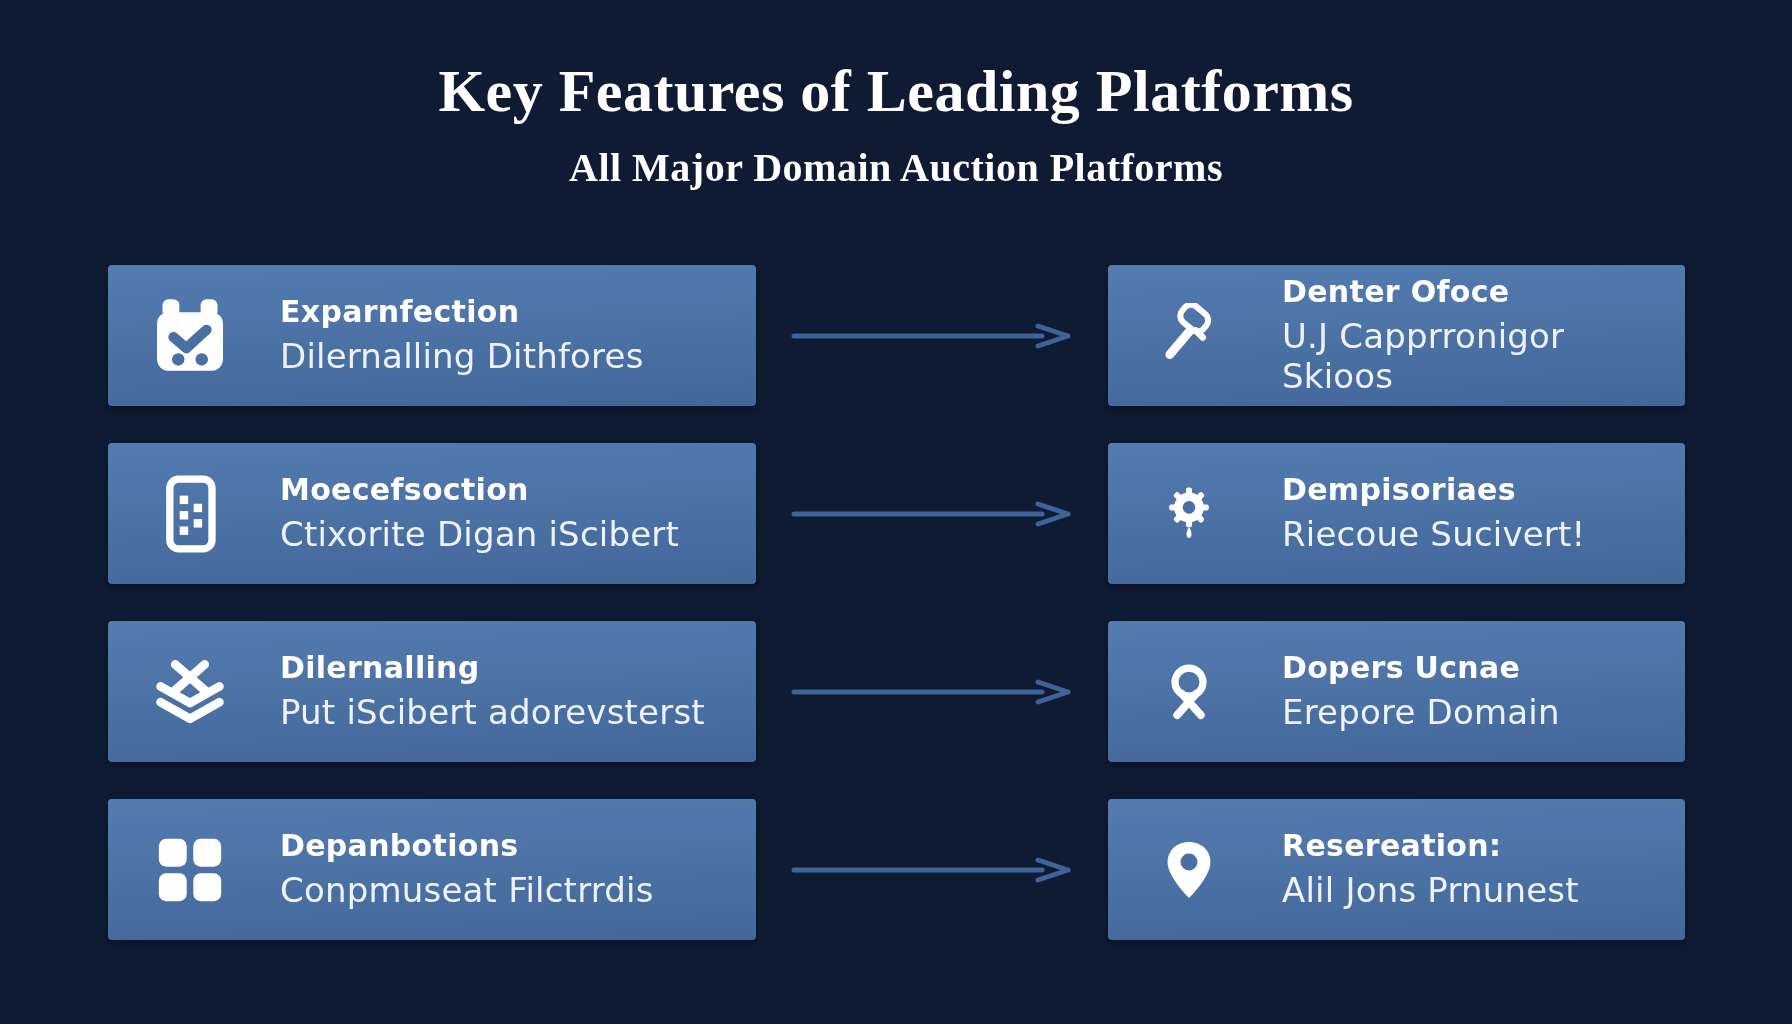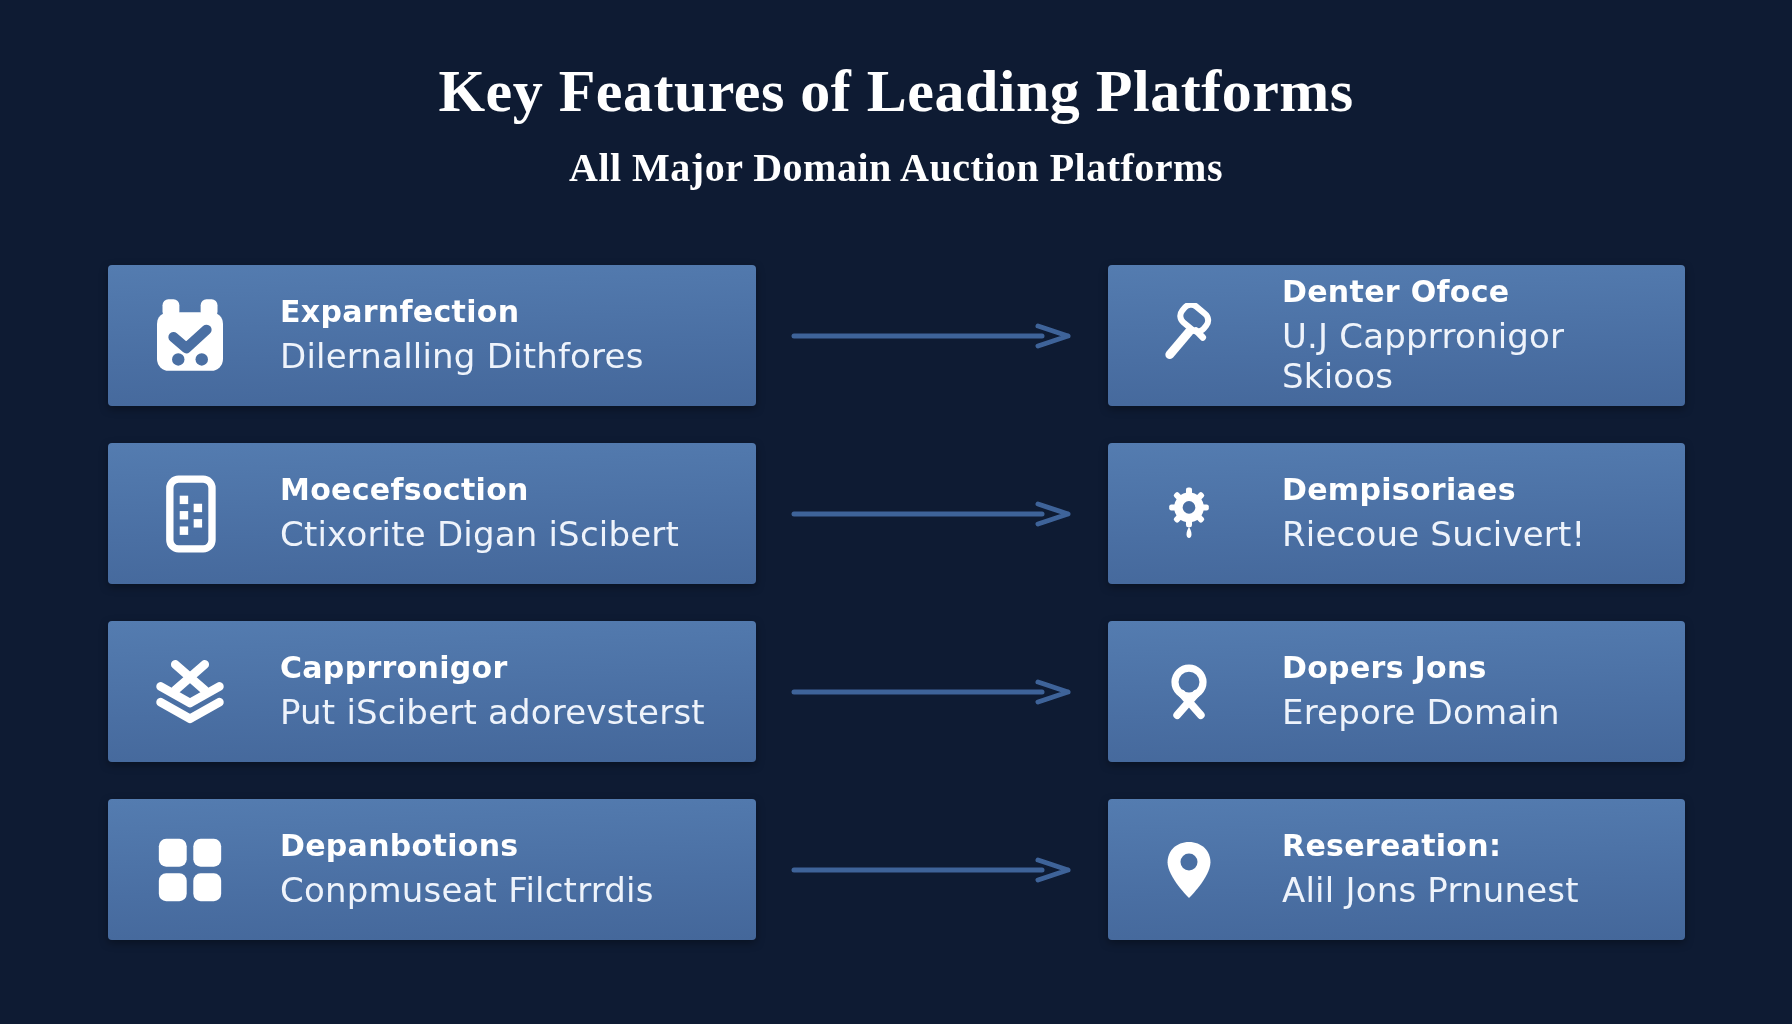--- a/index.html
+++ b/index.html
@@ -136,40 +136,40 @@
         <svg viewBox="0 0 24 24">
           <g stroke="#fff" stroke-width="2.4" fill="none" stroke-linecap="round" stroke-linejoin="round">
             <path d="M8 4.5 L16 11.5"></path>
             <path d="M16 4.5 L8 11.5"></path>
             <path d="M4 10.5 L12 15 L20 10.5"></path>
             <path d="M4 14.8 L12 19.3 L20 14.8"></path>
           </g>
         </svg>
       </span>
       <div class="txt">
-        <div class="card-title">Capprronigor</div>
+        <div class="card-title">Dilernalling</div>
         <div class="card-sub">Put iScibert adorevsterst</div>
       </div>
     </div>
     <div class="arrowcell">
       <svg class="arrow" viewBox="0 0 284 28">
         <line x1="4" y1="14" x2="252" y2="14"></line>
         <path d="M278 14 L248 4 M278 14 L248 24"></path>
       </svg>
     </div>
     <div class="card right" style="--card: #4a6fa3;">
       <span class="icon sm">
         <svg viewBox="0 0 24 24">
           <circle cx="12" cy="8.4" r="5.1" fill="none" stroke="#fff" stroke-width="2.6"></circle>
           <path d="M9.4 12.6 L16.3 20.4" stroke="#fff" stroke-width="2.8" stroke-linecap="round"></path>
           <path d="M14.6 12.6 L7.7 20.4" stroke="#fff" stroke-width="2.8" stroke-linecap="round"></path>
         </svg>
       </span>
       <div class="txt">
-        <div class="card-title">Dopers Jons</div>
+        <div class="card-title">Dopers Ucnae</div>
         <div class="card-sub">Erepore Domain</div>
       </div>
     </div>
 
     <div class="card left" style="--card: #4a6fa3;">
       <span class="icon lg">
         <svg viewBox="0 0 24 24">
           <g fill="#fff">
             <rect x="3.5" y="3.5" width="7.6" height="7.6" rx="2"></rect>
             <rect x="12.9" y="3.5" width="7.6" height="7.6" rx="2"></rect>

